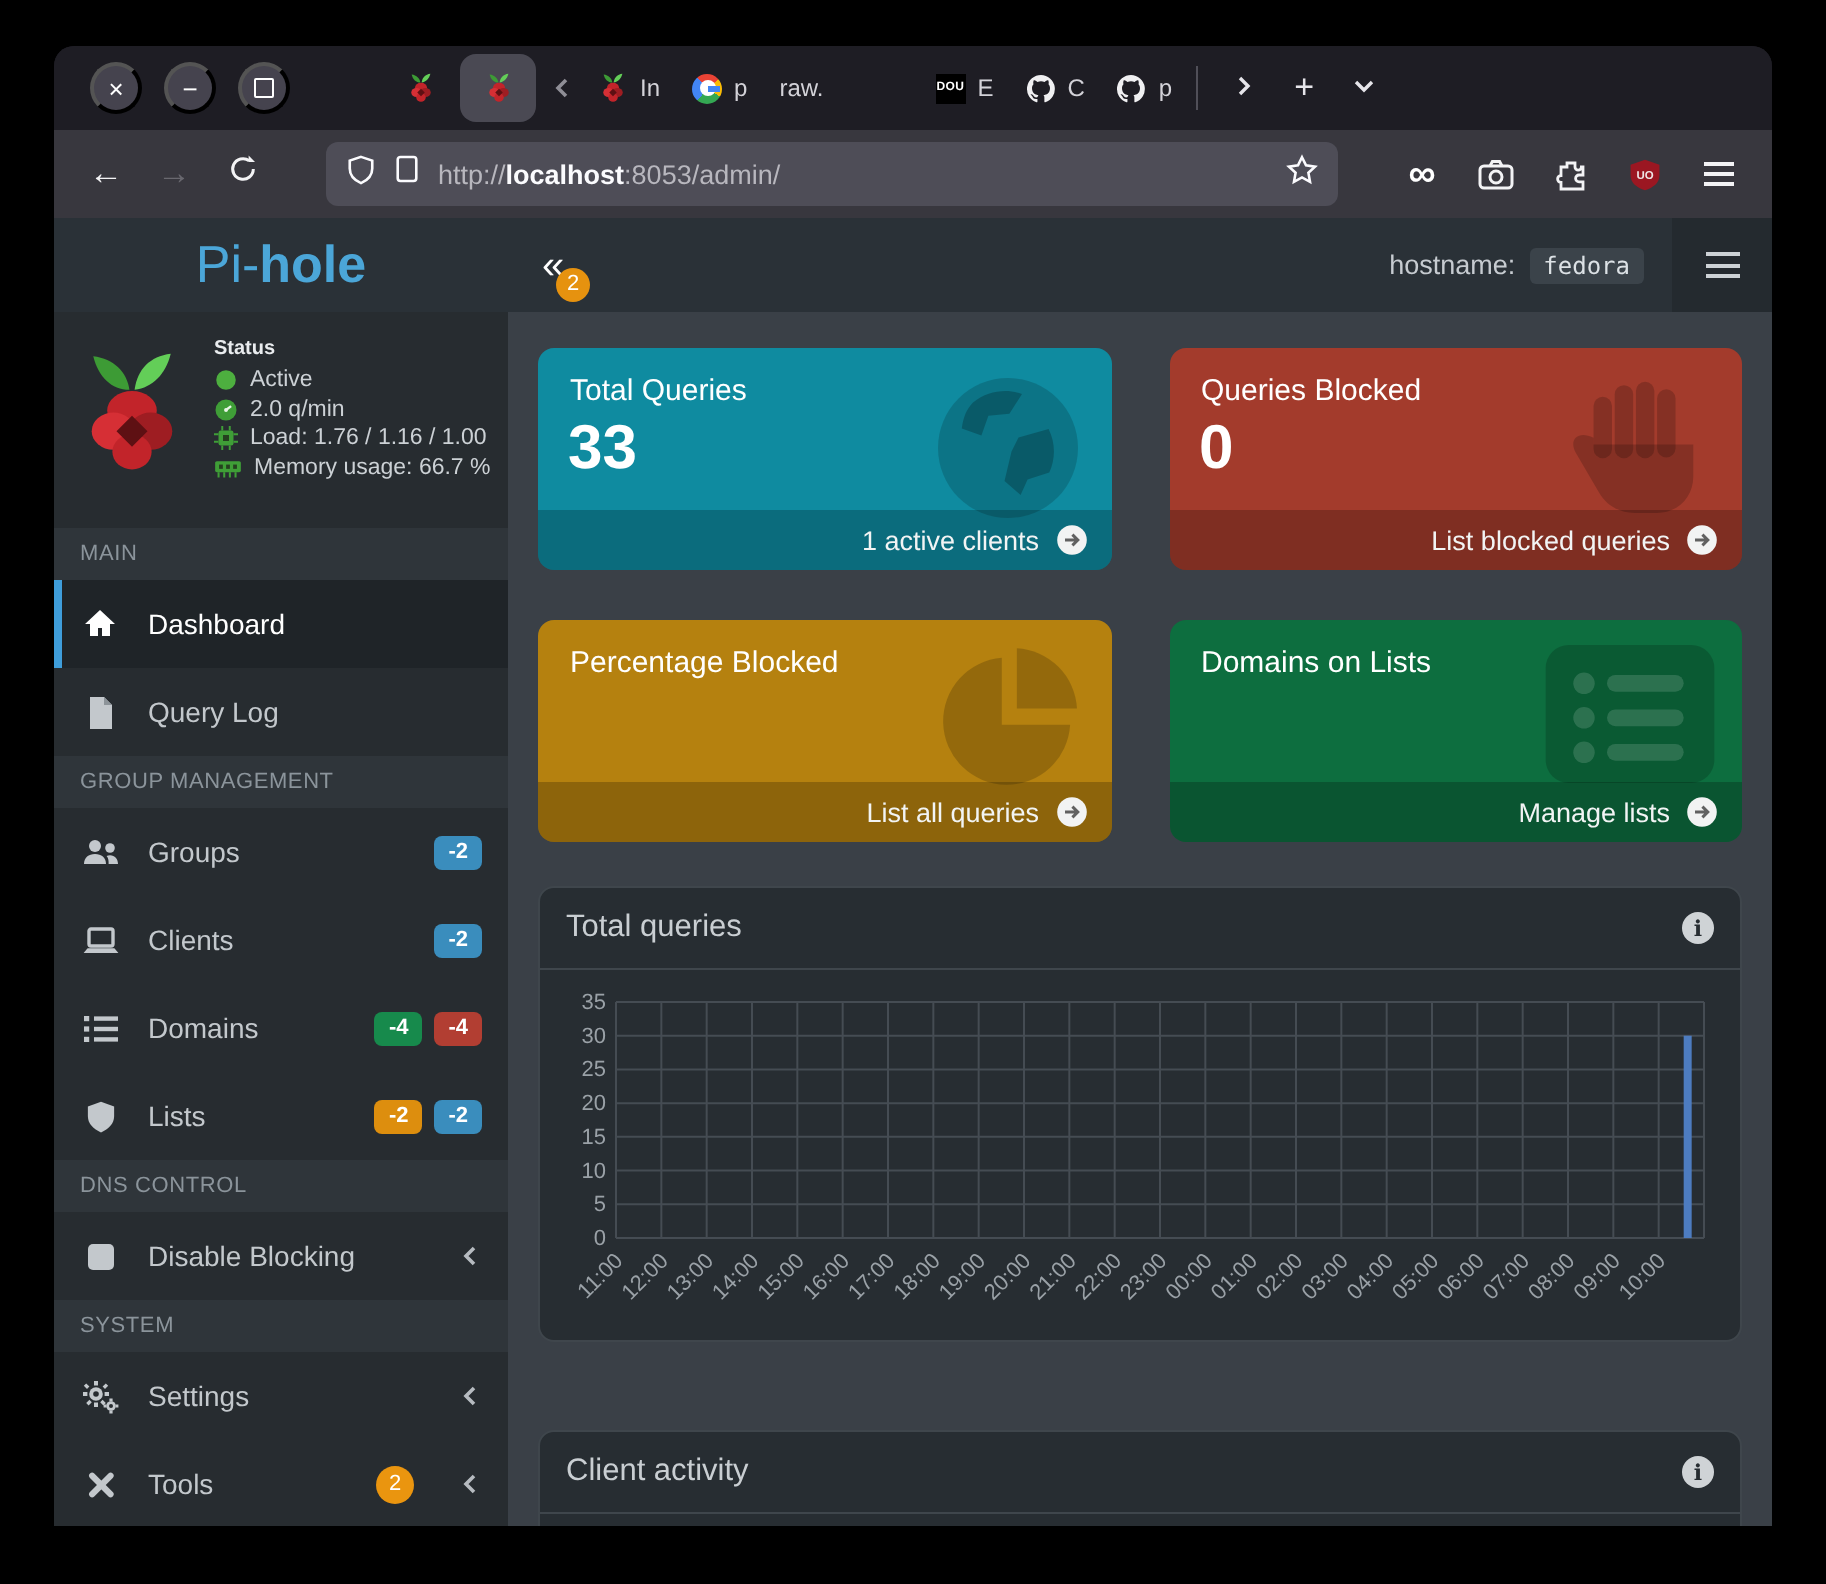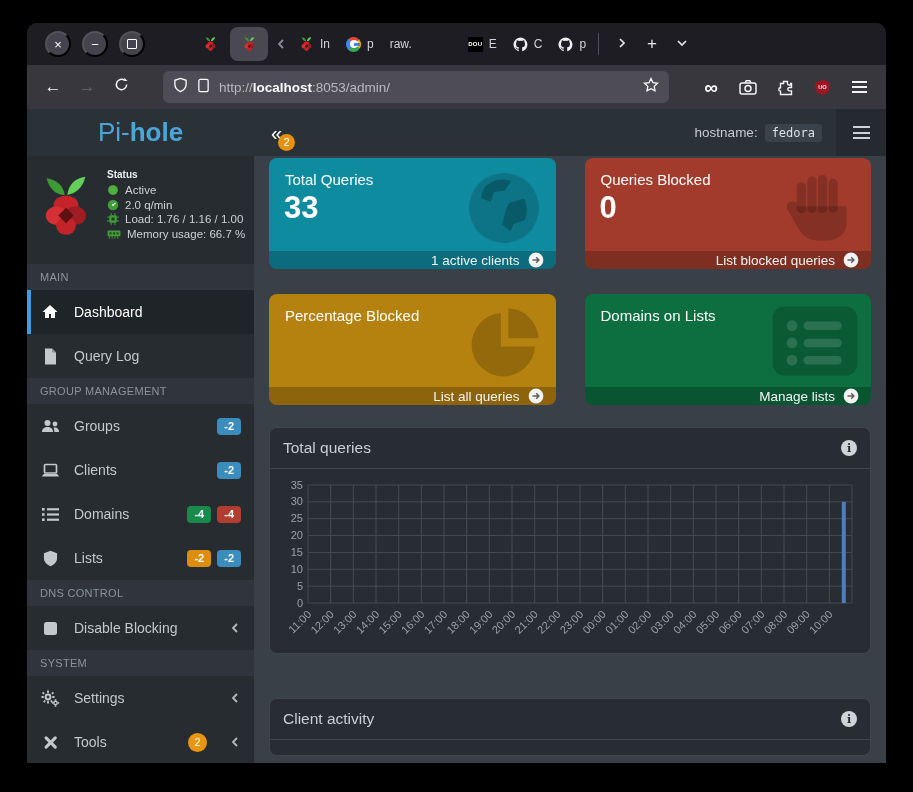--- a/index.html
+++ b/index.html
@@ -73,27 +73,27 @@
   .item .ic{width:20px;display:flex;justify-content:center;color:#c3c8cc;}
   .item.active{background:#1f2428;border-left-color:#3f9edb;color:#fff;}
   .item.active .ic{color:#fff;}
   .badges{margin-left:auto;display:flex;gap:6px;align-items:center;}
   .badge{font-size:11px;font-weight:bold;color:#fff;padding:2.5px 7px;border-radius:4px;}
   .badge.round{border-radius:50%;width:13px;height:13px;padding:3px;display:flex;align-items:center;justify-content:center;font-weight:normal;}
   .item .chev{margin-left:auto;color:#b6bbc0;display:flex;}
   .item .badges + .chev{margin-left:8px;}
 
   
-  .main{flex:1;padding:2px 15px 0;overflow:hidden;}
+  .main{flex:1;padding:18px 15px 0;overflow:hidden;}
   .cards{display:grid;grid-template-columns:1fr 1fr;column-gap:29px;row-gap:25px;margin-bottom:22px;}
   .card{height:111px;border-radius:8px;position:relative;color:#fff;overflow:hidden;}
   .card-title{padding:13px 16px 0;font-size:15px;position:relative;z-index:2;}
   .card-value{padding:2px 15px;font-size:31px;font-weight:bold;position:relative;z-index:2;}
   .ghost{position:absolute;right:10px;top:8px;z-index:1;}
-  .card-footer{position:absolute;left:0;right:0;bottom:0;height:18px;background:rgba(0,0,0,0.22);display:flex;
+  .card-footer{position:absolute;left:0;right:0;bottom:0;height:30px;background:rgba(0,0,0,0.22);display:flex;
                align-items:center;justify-content:flex-end;gap:8px;padding:0 12px;font-size:13.5px;color:#f2f4f4;z-index:3;}
 
   .panel{background:#272d32;border:1px solid #3f464c;border-radius:8px;}
   .panel-head{height:40px;display:flex;align-items:center;padding:0 13px;border-bottom:1px solid #3f464c;
               color:#c9ced2;font-size:15.5px;}
   .info-badge{margin-left:auto;width:16px;height:16px;border-radius:50%;background:#cfd3d6;color:#272d32;
               font-weight:bold;font-size:11px;font-family:"DejaVu Serif",serif;display:flex;align-items:center;justify-content:center;}
   .panel-body{padding:8px 10px 4px 8px;}
   .panel.first{margin-bottom:44px;}
   .panel.cut{height:56px;overflow:hidden;}

